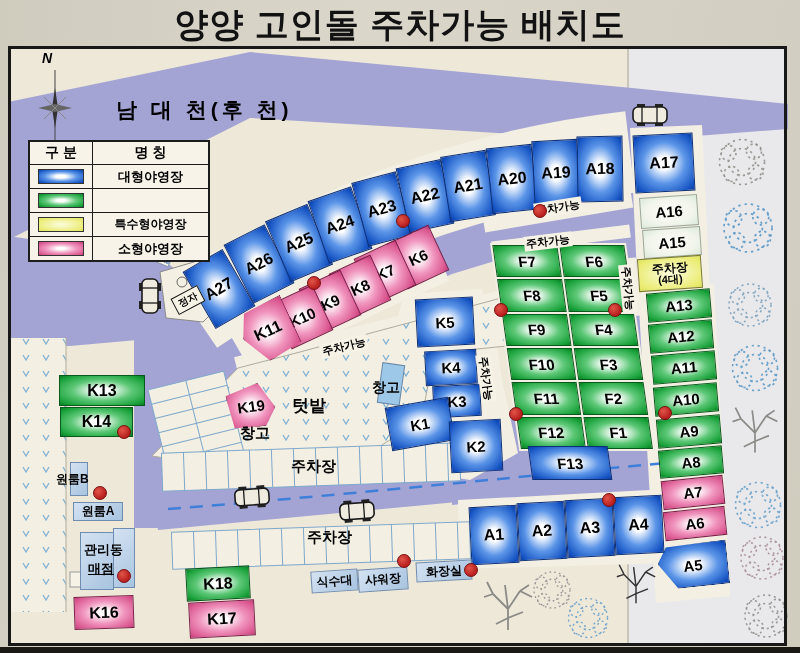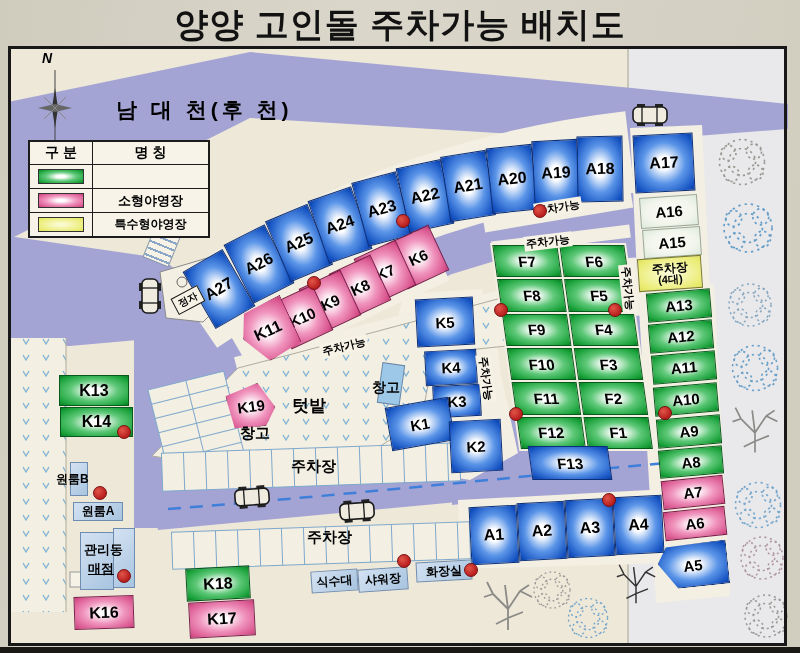--- a/index.html
+++ b/index.html
@@ -175,34 +175,40 @@
 <div class="lbl" style="left:42px;top:50px;font-size:14px;font-style:italic;">N</div>
 <div class="lbl" style="left:116px;top:96px;font-size:21px;letter-spacing:4px;">남 대 천(후 천)</div>
 
 <div class="legend">
   <div class="lg-row hdr">
     <div class="lg-c1">구 분</div>
     <div class="lg-c2" style="font-size:14px;">명 칭</div>
   </div>
   <div class="lg-row">
         <div class="lg-c1">
+          <span class="sw blue site" style="position:static;"></span>
+        </div>
+    <div class="lg-c2">대형야영장</div>
+      </div>
+  <div class="lg-row">
+        <div class="lg-c1">
           <span class="sw green site" style="position:static;"></span>
         </div>
+      </div>
+  <div class="lg-row">
+        <div class="lg-c1">
+          <span class="sw ylw site" style="position:static;"></span>
+        </div>
+    <div class="lg-c2" style="font-size:12px;">특수형야영장</div>
       </div>
   <div class="lg-row">
         <div class="lg-c1">
           <span class="sw pink site" style="position:static;"></span>
         </div>
     <div class="lg-c2">소형야영장</div>
-      </div>
-  <div class="lg-row">
-        <div class="lg-c1">
-          <span class="sw ylw site" style="position:static;"></span>
-        </div>
-    <div class="lg-c2" style="font-size:12px;">특수형야영장</div>
       </div>
 </div>
 
 <div class="stairs"></div>
 <div class="lbl" style="left:170px;top:204px;font-size:14px;">계단</div>
 <div class="pav">정자</div>
 
 <div class="site blue" style="left:196px;top:256px;width:46px;height:66px;font-size:16px;transform:rotate(-30deg);">A27</div>
 <div class="site blue" style="left:236px;top:231px;width:46px;height:66px;font-size:16px;transform:rotate(-27deg);">A26</div>
 <div class="site blue" style="left:276px;top:210px;width:46px;height:66px;font-size:16px;transform:rotate(-23deg);">A25</div>
@@ -259,21 +265,21 @@
 <div class="site pink" style="left:279px;top:292px;width:46px;height:50px;transform:rotate(-25deg);">K10</div>
 <div class="site pink" style="left:242px;top:303px;width:52px;height:56px;font-size:16px;transform:rotate(-25deg);clip-path:polygon(0 45%,22% 4%,100% 0,100% 92%,30% 100%);">K11</div>
 
 <div class="site blue" style="left:416px;top:298px;width:58px;height:48px;transform:rotate(-3deg);">K5</div>
 <div class="site blue" style="left:425px;top:350px;width:52px;height:35px;transform:rotate(-3deg);">K4</div>
 <div class="site blue" style="left:433px;top:385px;width:48px;height:32px;transform:rotate(-3deg);">K3</div>
 <div class="site blue" style="left:388px;top:402px;width:64px;height:44px;transform:rotate(-10deg);">K1</div>
 <div class="site blue" style="left:450px;top:420px;width:52px;height:52px;transform:rotate(-3deg);">K2</div>
 <div class="site pink" style="left:227px;top:384px;width:48px;height:44px;transform:rotate(-8deg);clip-path:polygon(0% 20%,70% 0%,100% 60%,75% 100%,10% 95%);">K19</div>
 
-<div class="site green" style="left:59px;top:375px;width:70px;height:31px;font-size:16px;">K13</div>
+<div class="site green" style="left:59px;top:375px;width:86px;height:31px;font-size:16px;">K13</div>
 <div class="site green" style="left:60px;top:407px;width:73px;height:30px;font-size:16px;">K14</div>
 <div class="site pink" style="left:74px;top:596px;width:60px;height:33px;font-size:16px;transform:rotate(-2deg);">K16</div>
 <div class="site pink" style="left:189px;top:601px;width:66px;height:36px;font-size:16px;transform:rotate(-3deg);">K17</div>
 <div class="site green" style="left:186px;top:567px;width:64px;height:33px;font-size:16px;transform:rotate(-3deg);">K18</div>
 
 <div class="fac" style="left:70px;top:462px;width:18px;height:34px;"></div>
 <div class="lbl" style="left:56px;top:471px;font-size:12px;">원룸B</div>
 <div class="fac" style="left:73px;top:502px;width:50px;height:19px;">원룸A</div>
 <div class="fac" style="left:80px;top:532px;width:34px;height:58px;"></div>
 <div class="fac" style="left:113px;top:528px;width:22px;height:60px;"></div>

